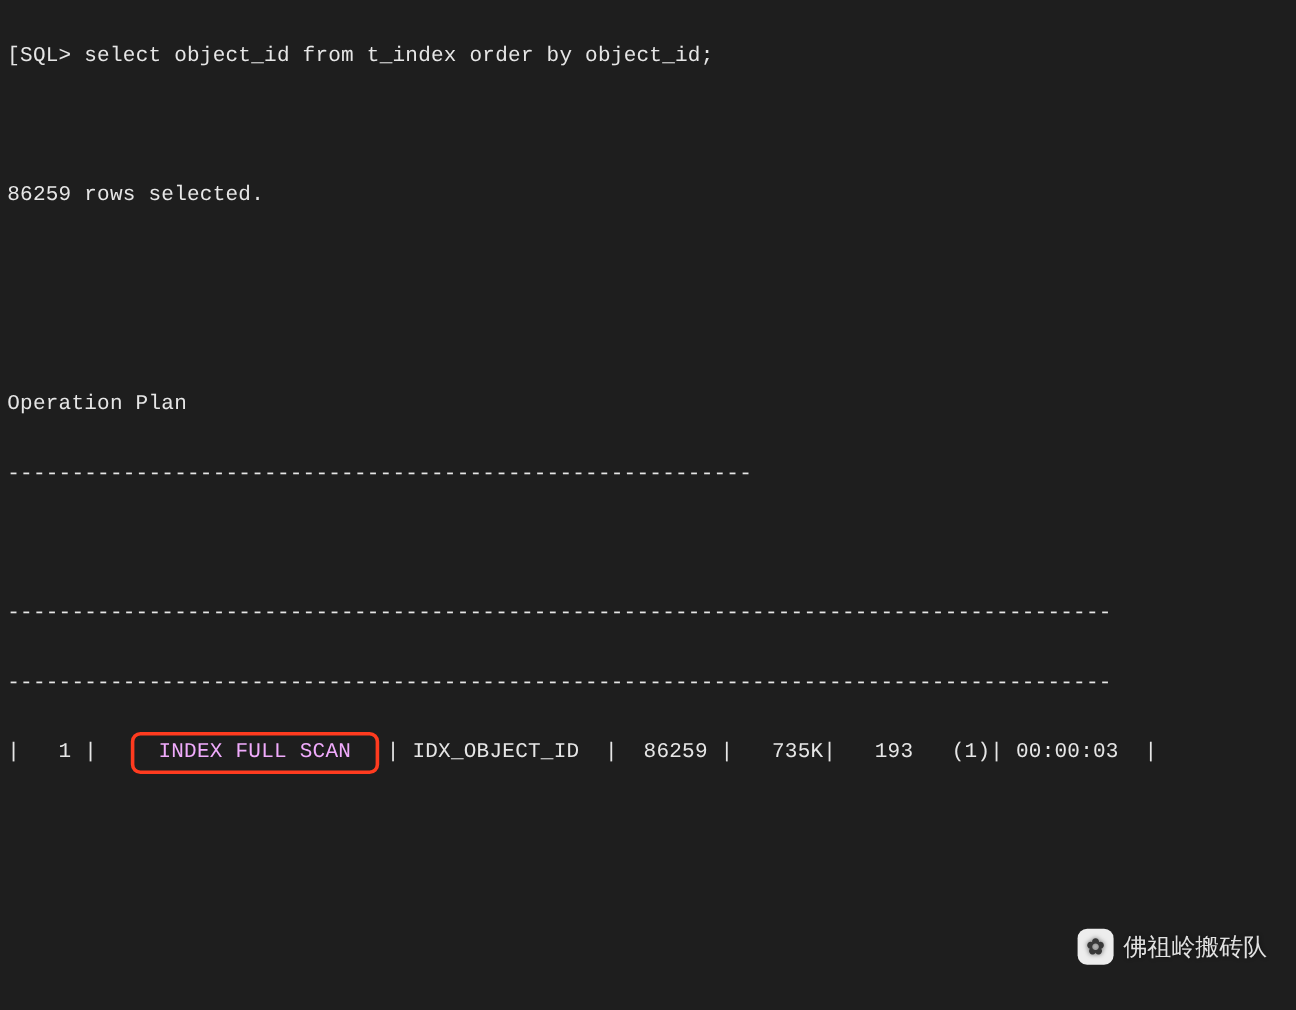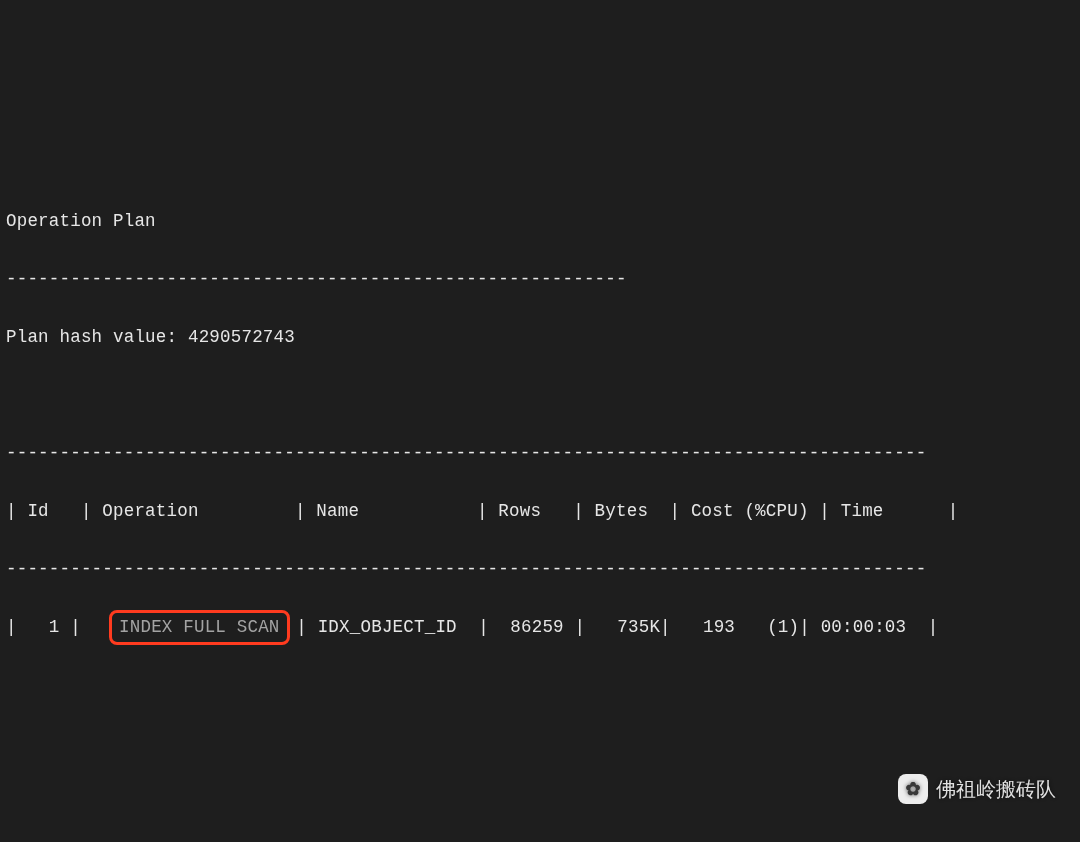--- a/index.html
+++ b/index.html
@@ -17,23 +17,23 @@
     color: #e6e6e6;
     white-space: pre;
     padding: 4px 6px;
     letter-spacing: 0.2px;
   }
   .line { display: block; min-height: 29px; }
   .highlight-box {
     display: inline-block;
     border: 3px solid #ff3b1f;
     border-radius: 8px;
-    padding: 0 7px;
+    padding: 0 20px;
     margin: -3px -4px;
-    color: #a3a3a3;
+    color: #f0abfc;
   }
   .watermark {
     position: absolute;
     right: 24px;
     bottom: 38px;
     display: flex;
     align-items: center;
     gap: 8px;
     color: #f2f2f2;
     font-family: -apple-system, BlinkMacSystemFont, "PingFang SC", "Microsoft YaHei", sans-serif;
@@ -51,29 +51,29 @@
     justify-content: center;
     font-size: 18px;
     color: #3b3b3b;
     font-weight: 700;
   }
 </style>
 </head>
 <body>
 
 <div class="terminal">
+<span class="line"><span>[SQL&gt; </span><span>select object_id from t_index order by object_id;</span></span>
 <span class="line"></span>
+<span class="line">86259 rows selected.</span>
 <span class="line"></span>
 <span class="line"></span>
 <span class="line">Operation Plan</span>
 <span class="line">----------------------------------------------------------</span>
-<span class="line">Plan hash value: 4290572743</span>
 <span class="line"></span>
 <span class="line">--------------------------------------------------------------------------------------</span>
-<span class="line" id="plan-header-line">| Id   | Operation         | Name           | Rows   | Bytes  | Cost (%CPU) | Time      |</span>
 <span class="line">--------------------------------------------------------------------------------------</span>
 <span class="line" id="plan-row-1"><span>|   1 |   </span><span class="highlight-box">INDEX FULL SCAN</span><span> | IDX_OBJECT_ID  |  86259 |   735K|   193   (1)| 00:00:03  |</span></span>
 
 
 
 
 
 
 </div>
 

